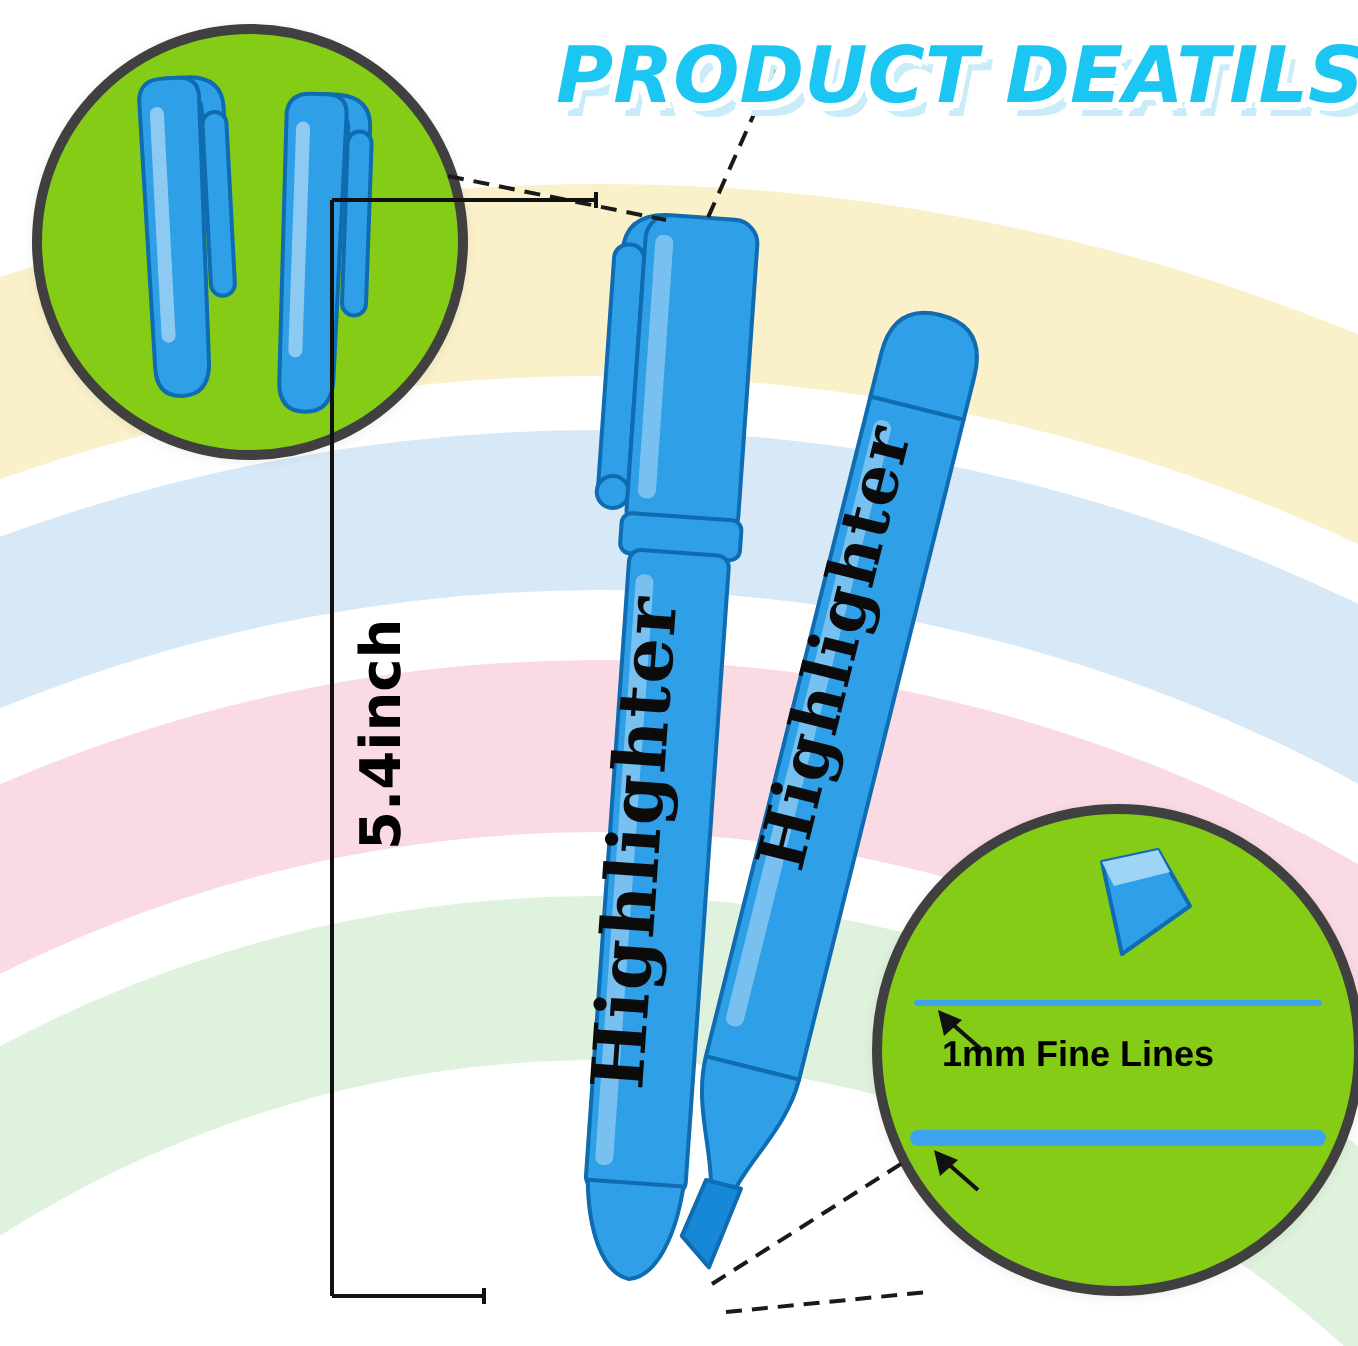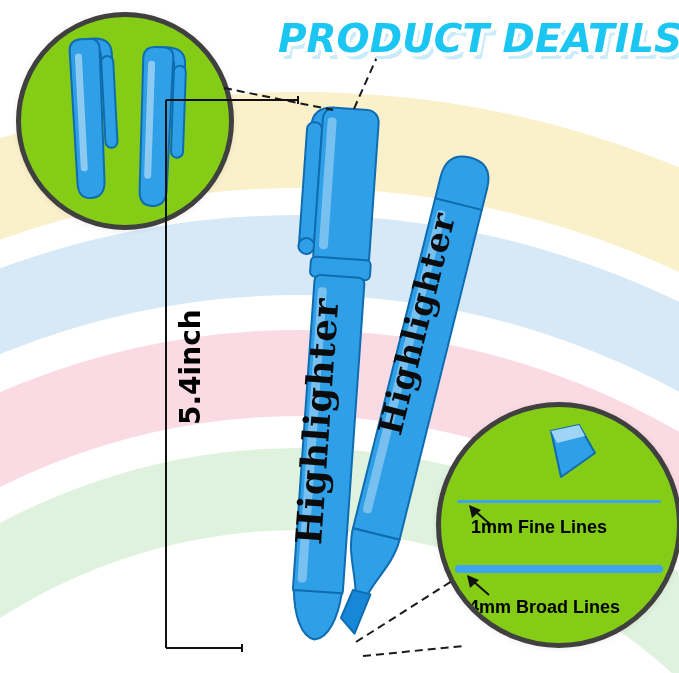--- a/index.html
+++ b/index.html
@@ -126,16 +126,15 @@
       <line x1="24" y1="20" x2="8" y2="6" stroke="#111" stroke-width="2"></line>
       <polygon points="2,0 14,5 5,13" fill="#111"></polygon>
     </svg>
     <div class="tip-label fine-label">1mm Fine Lines</div>
 
     <div class="line-sample broad-line" style="background: rgb(62, 164, 238);"></div>
     <svg class="arrow arrow-broad" width="26" height="22" viewBox="0 0 26 22">
       <line x1="24" y1="20" x2="8" y2="6" stroke="#111" stroke-width="2"></line>
       <polygon points="2,0 14,5 5,13" fill="#111"></polygon>
     </svg>
-    <div class="tip-label broad-label">4mm Broad Lines</div>
   </div>
 
 </div>
 
 </body></html>

